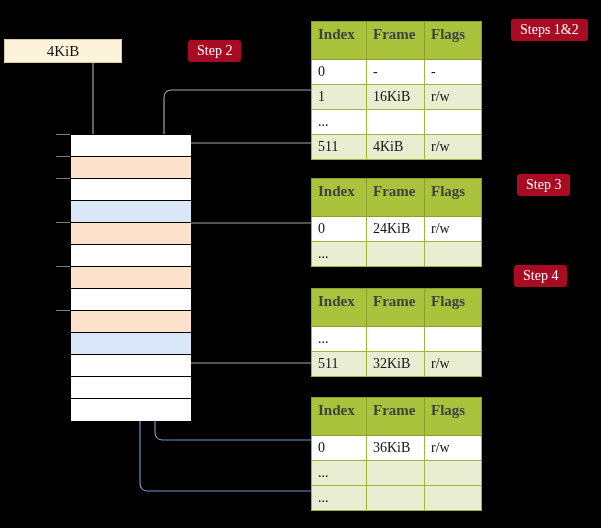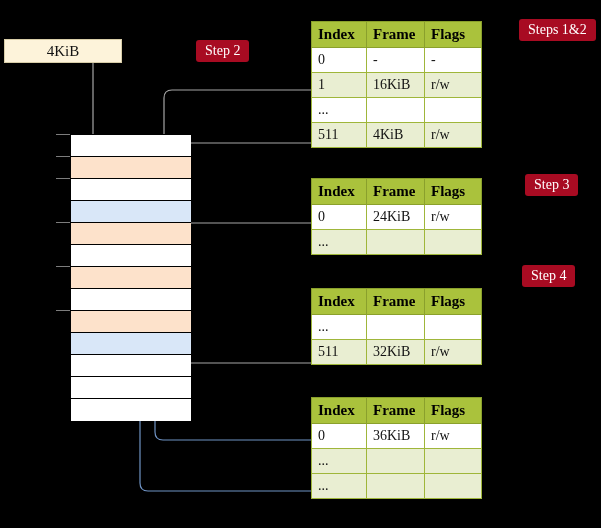--- a/index.html
+++ b/index.html
@@ -21,21 +21,20 @@
     background: #a80b22;
     color: #ffffff;
     font-family: "Liberation Serif", "DejaVu Serif", serif;
     font-size: 14px;
     line-height: 19px;
     padding: 1px 9px 2px 9px;
     border-radius: 3px;
     white-space: nowrap;
     box-shadow: 0 1px 0 rgba(0,0,0,.4);
     text-align: center;
-    margin-left: 8px;
   }
 
   
   .framebox {
     position: absolute;
     background: #fdf3da;
     border: 1px solid #d8cda8;
     color: #111111;
     font-size: 15px;
     text-align: center;
@@ -46,25 +45,25 @@
   
   .ptable {
     position: absolute;
     border-collapse: collapse;
     background: #ffffff;
     table-layout: fixed;
     box-shadow: 1px 1px 0 rgba(0,0,0,.35);
   }
   .ptable th {
     background: #aac23c;
-    color: #000000;
+    color: #404040;
     font-weight: bold;
     font-size: 15px;
     text-align: left;
-    padding: 3px 6px 4px 6px;
+    padding: 3px 6px 16px 6px;
     border: 1px solid #8aa02c;
     height: 18px;
   }
   .ptable td {
     font-size: 14px;
     color: #111111;
     padding: 3px 6px 4px 6px;
     border: 1px solid #9fb63a;
     background: #ffffff;
     height: 17px;

